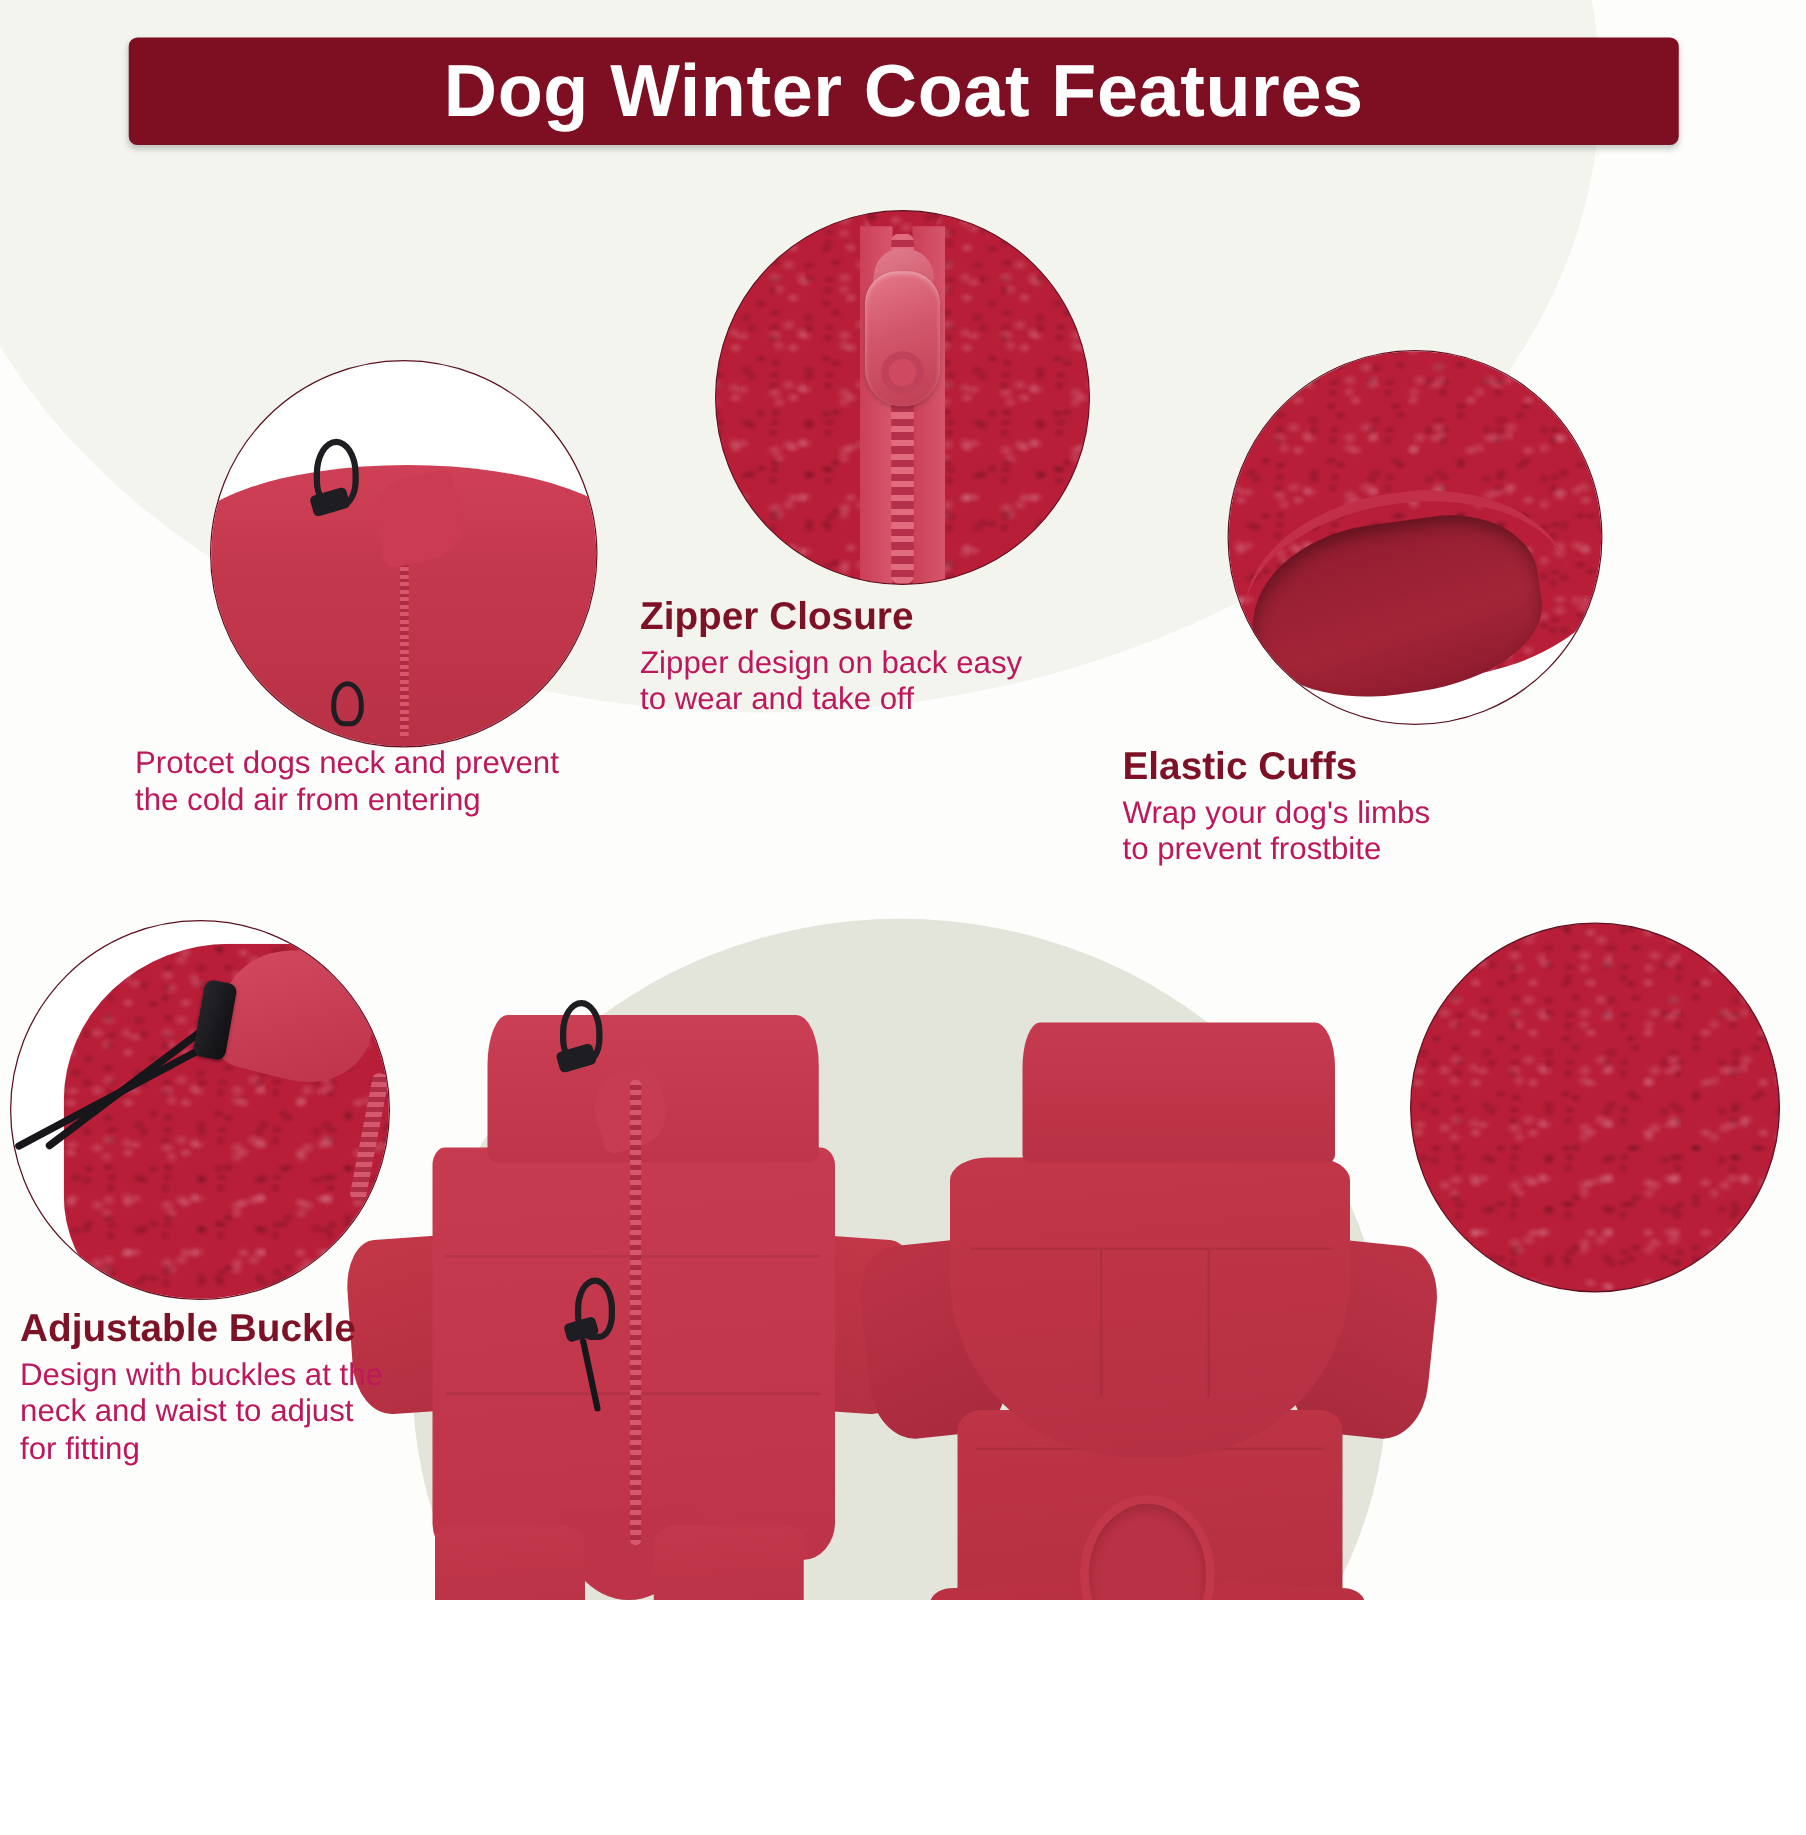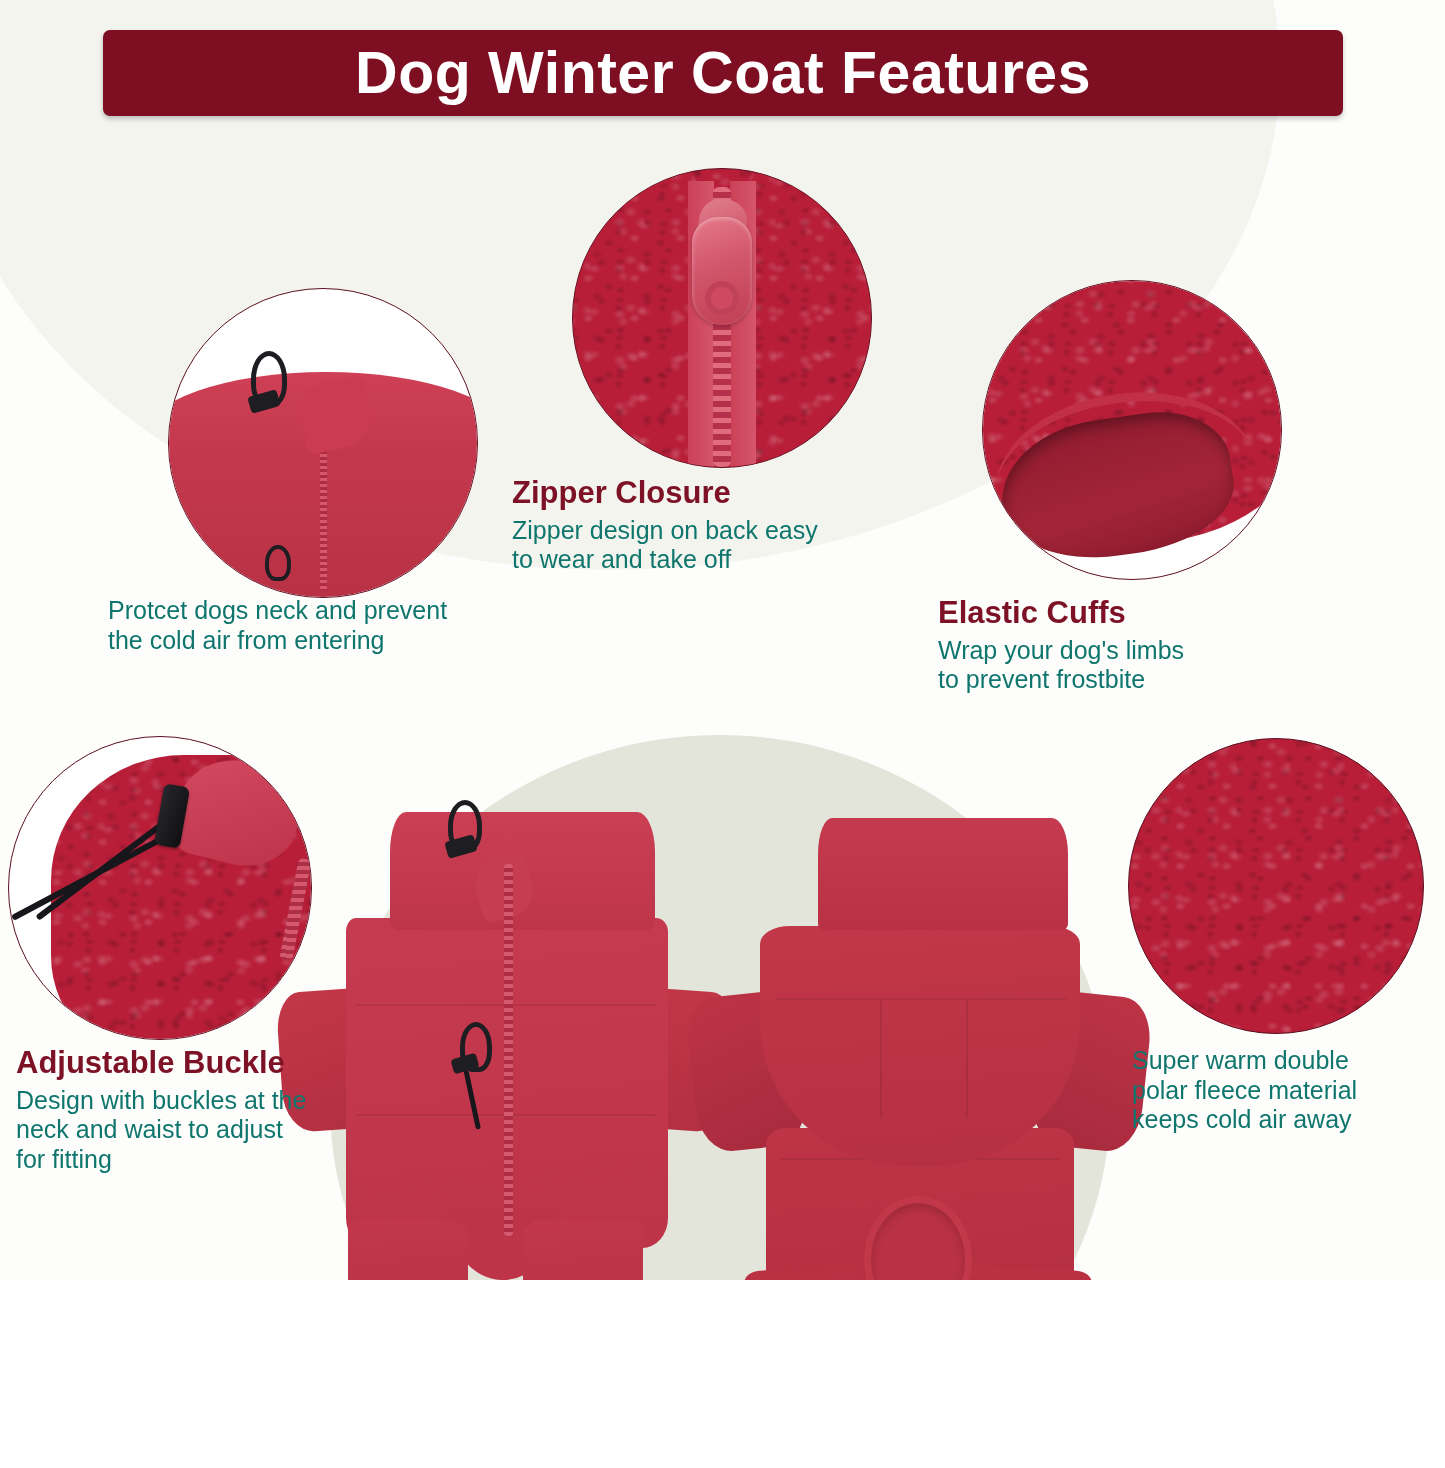--- a/index.html
+++ b/index.html
@@ -291,21 +291,21 @@
   .caption { position: absolute; z-index: 4; }
   .cap-title {
     color: #7d1226;
     font-size: 31px;
     font-weight: bold;
     line-height: 1.12;
     margin: 0 0 5px 0;
     white-space: nowrap;
   }
   .cap-desc {
-    color: #0f766e;
+    color: #be185d;
     font-size: 25px;
     line-height: 1.18;
     margin: 0;
   }
 
   
   .garment { position: absolute; z-index: 3; }
   .g-part { position: absolute; }
 
   .gf-collar {
@@ -455,21 +455,21 @@
 to wear and take off</p>
   </div>
 
   <div class="feature" style="left:982px; top:280px;">
     <div class="circle" style="width:300px; height:300px;">
       <div class="cuff-body fleece-sherpa"></div>
       <div class="cuff-opening"></div>
       <div class="cuff-rim"></div>
     </div>
   </div>
-  <div class="caption" style="left:938px; top:596px; width:366px;">
+  <div class="caption" style="left:898px; top:596px; width:366px;">
     <p class="cap-title">Elastic Cuffs</p>
     <p class="cap-desc" style="white-space:pre-line;">Wrap your dog's limbs
 to prevent frostbite</p>
   </div>
 
   <div class="feature" style="left:8px; top:736px;">
     <div class="circle" style="width:304px; height:304px;">
       <div class="buckle-fabric fleece-sherpa"></div>
       <div class="buckle-fold"></div>
       <div class="buckle-zip"></div>
@@ -482,23 +482,20 @@
     <p class="cap-title">Adjustable Buckle</p>
     <p class="cap-desc" style="white-space:pre-line;">Design with buckles at the
 neck and waist to adjust
 for fitting</p>
   </div>
 
   <div class="feature" style="left:1128px; top:738px;">
     <div class="circle fleece-sherpa" style="width:296px; height:296px;"></div>
   </div>
   <div class="caption" style="left:1132px; top:1046px; width:300px;">
-    <p class="cap-desc" style="white-space:pre-line;">Super warm double
-polar fleece material
-keeps cold air away</p>
   </div>
 
   <div class="garment" style="left:318px; top:800px; width:420px; height:650px;">
     <div class="g-part gf-sleeve-l"></div>
     <div class="g-part gf-sleeve-r"></div>
     <div class="g-part gf-torso">
       <div class="seam" style="left:10px; top:86px; width:300px;"></div>
       <div class="seam" style="left:10px; top:196px; width:300px;"></div>
     </div>
     <div class="g-part gf-crotch"></div>

